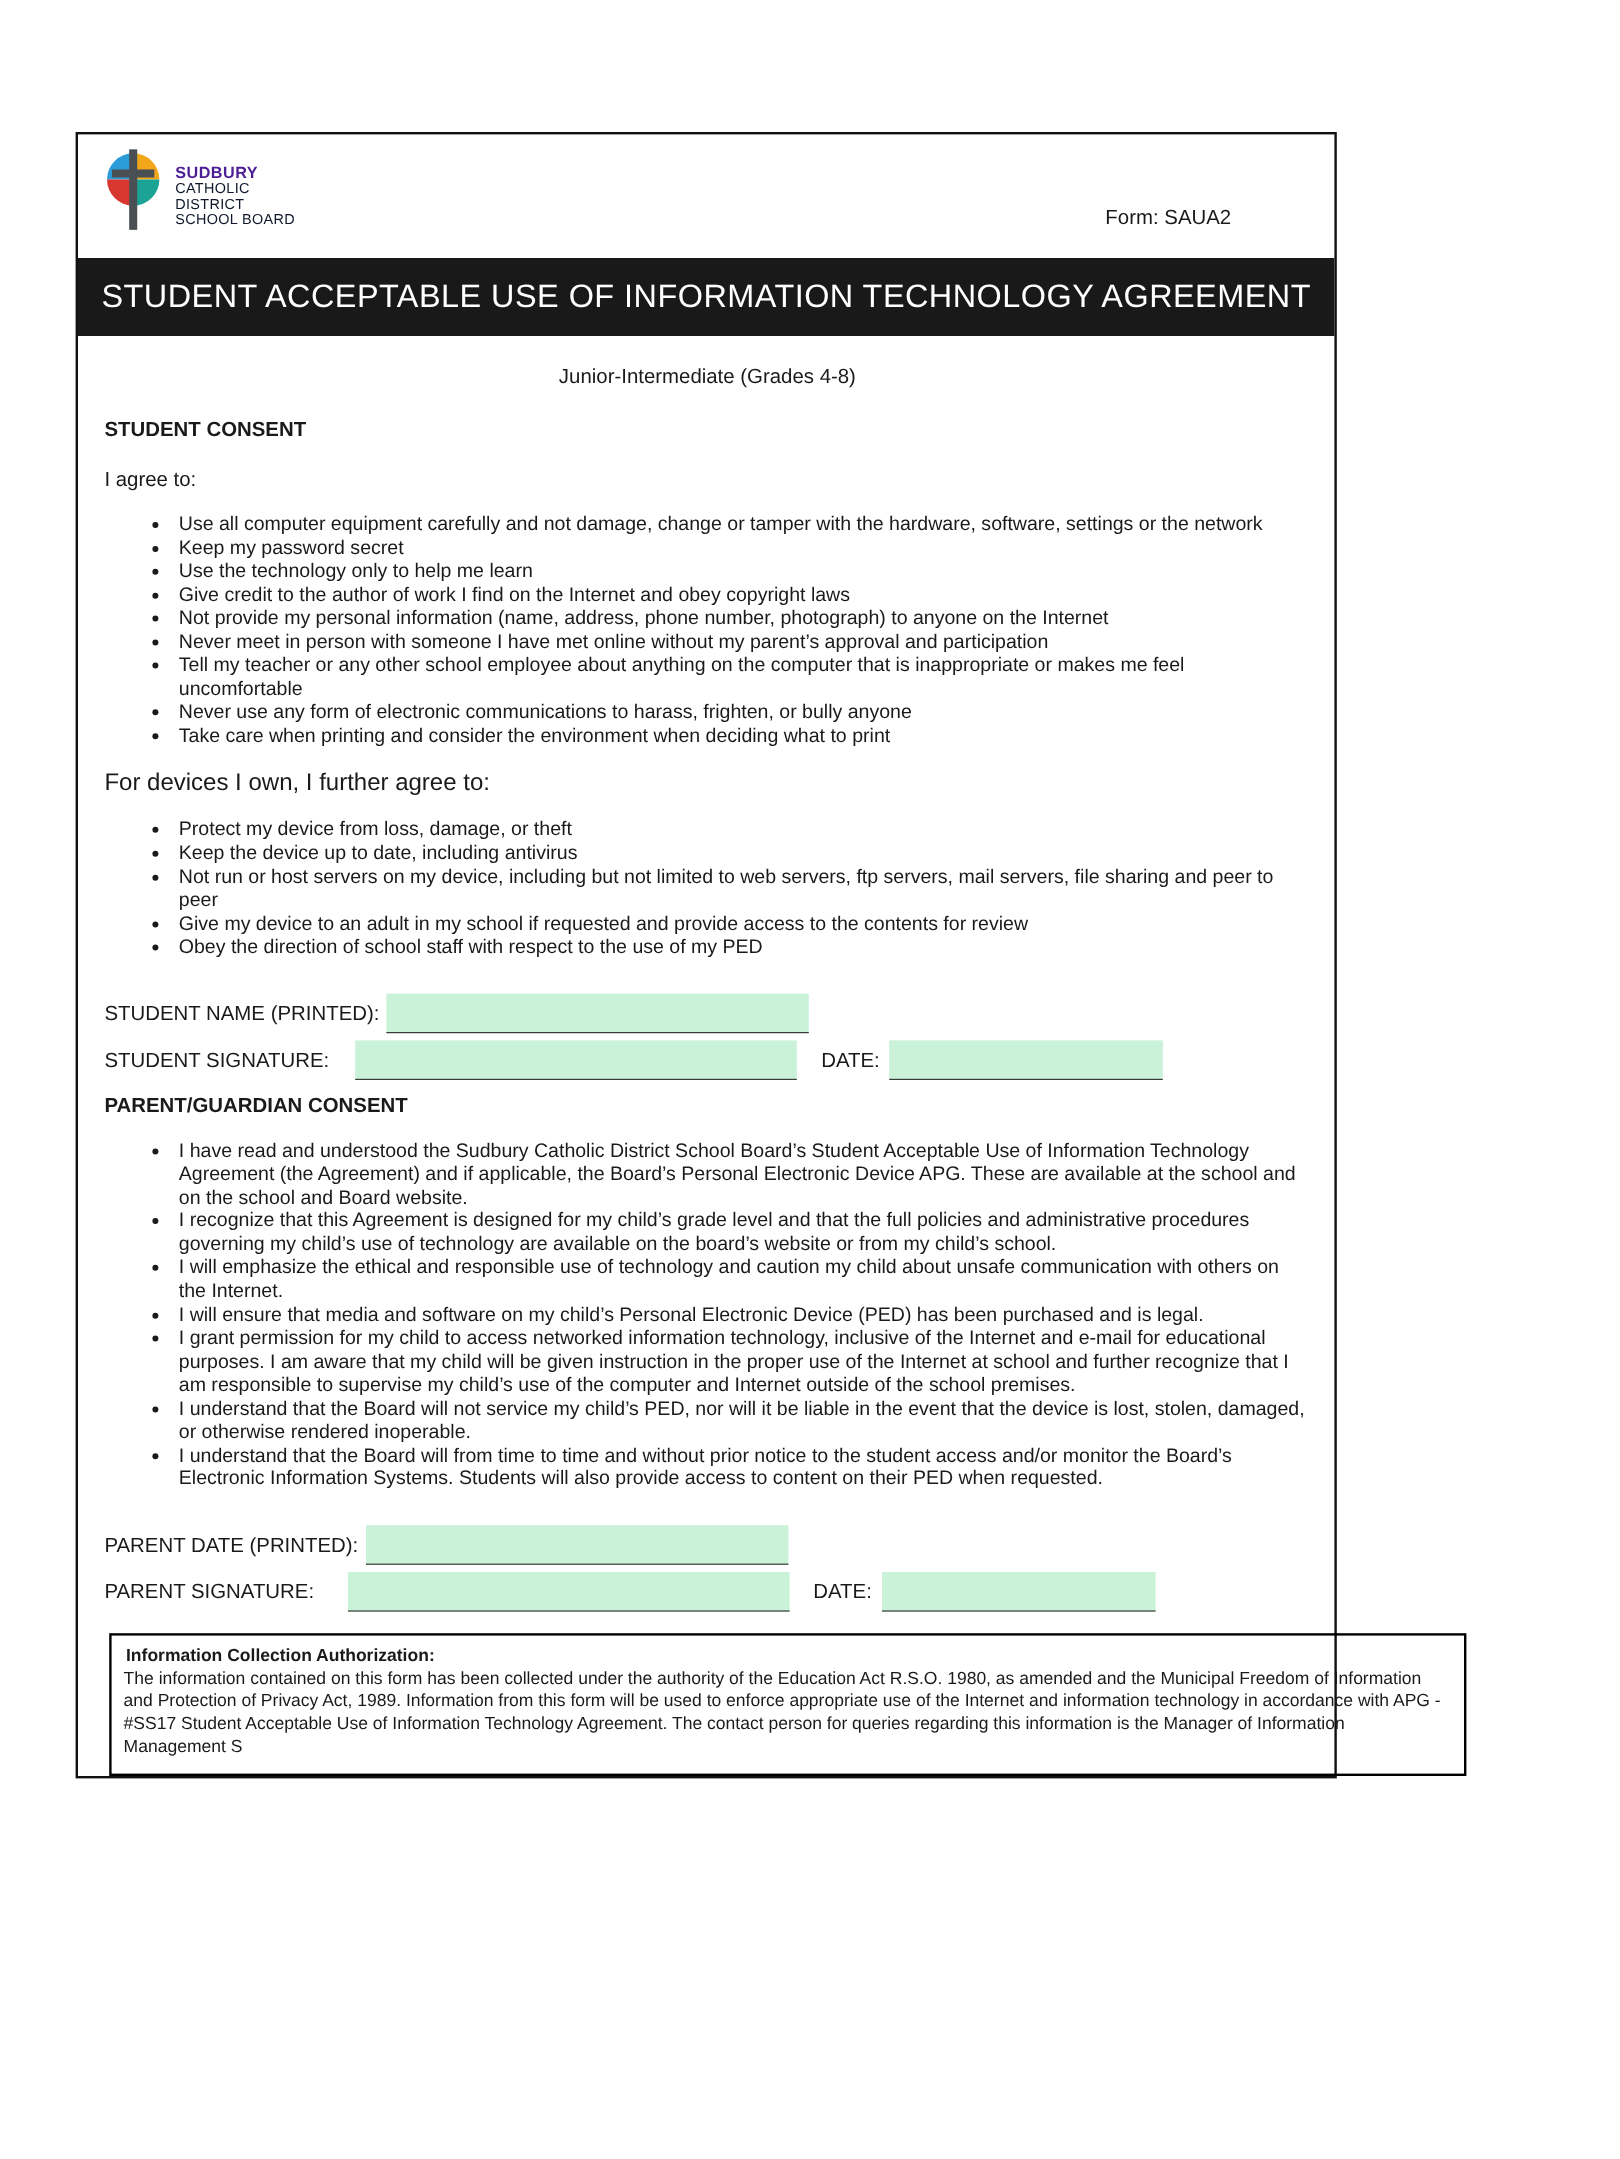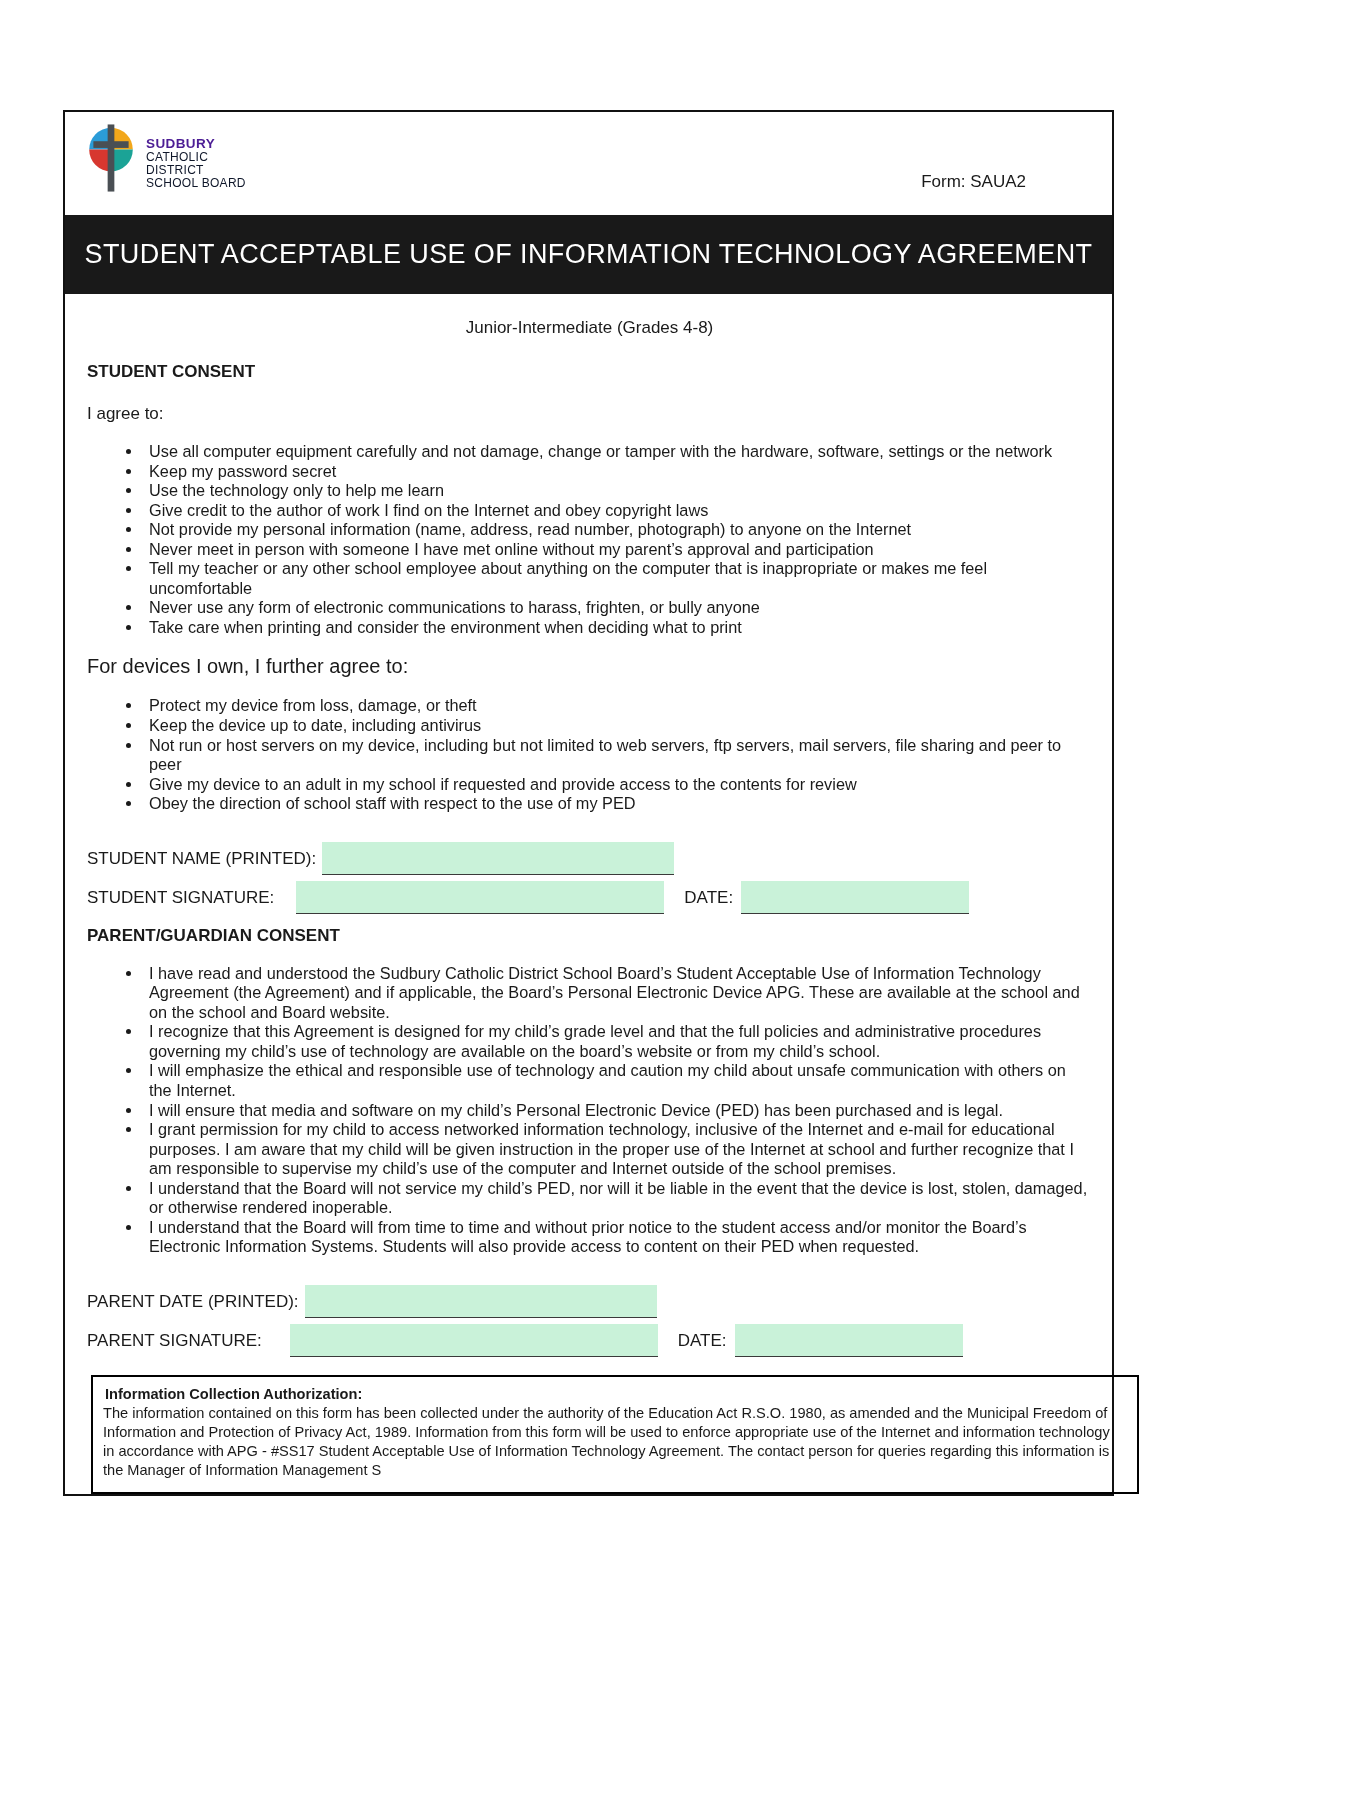--- a/index.html
+++ b/index.html
@@ -14,21 +14,21 @@
   }
   
   .page-header { position:relative; height:103px; }
   .logo { position:absolute; left:20px; top:11px; display:flex; align-items:flex-start; gap:9px; }
   .logo-text { padding-top:14px; }
   .logo-name { font-size:13.5px; font-weight:bold; color:#4c1d95; letter-spacing:0.4px; line-height:14px; }
   .logo-sub { font-size:12px; color:#0f172a; letter-spacing:0.3px; line-height:13px; }
   .form-number { position:absolute; right:86px; top:60px; font-size:17px; color:#1a1a1a; }
   
   .banner {
-    height:79px; background:#191919; color:#ffffff;
+    height:65px; background:#191919; color:#ffffff;
     display:flex; align-items:center; justify-content:center;
     font-size:27px; letter-spacing:0.4px; white-space:nowrap;
   }
   
   .content { padding:0 20px 0 22px; }
   .subtitle { text-align:center; margin-top:24px; font-size:17px; }
   .section-heading { margin-top:24px; font-size:17px; font-weight:bold; }
   .intro { margin-top:22px; font-size:17px; }
   ul.bullet-list { margin:18px 0 0 34px; padding-left:22px; list-style:disc outside; }
   ul.bullet-list li { font-size:16.3px; line-height:1.2; padding-left:6px; margin:0; }
@@ -43,21 +43,21 @@
     display:inline-block; background:#c9f2d9; border-bottom:1px solid #3a3a3a;
     height:33px; vertical-align:-11px;
   }
   .input-name { width:352px; margin-left:6px; }
   .input-sig  { width:368px; margin-left:22px; }
   .input-sig-parent { width:368px; margin-left:28px; }
   .input-date { width:228px; margin-left:8px; }
   .parent-heading { margin-top:12px; }
   
   .info-box {
-    margin:18px 0 0 4px; width:1048px; border:2px solid #000;
+    margin:18px 0 0 4px; width:1131px; border:2px solid #000;
     padding:8px 14px 12px 10px; font-size:14.6px; line-height:1.3;
   }
   .info-box-heading { font-weight:bold; margin-left:2px; }
   
   .footer-note {
     margin:16px 0 14px 12px; font-family:"DejaVu Serif", serif; font-size:11.5px; color:#222;
   }
 </style>
 </head>
 <body>
@@ -93,21 +93,21 @@
     <div class="subtitle">Junior-Intermediate (Grades 4-8)</div>
 
     <div class="section-heading">STUDENT CONSENT</div>
     <div class="intro">I agree to:</div>
 
     <ul class="bullet-list">
       <li>Use all computer equipment carefully and not damage, change or tamper with the hardware, software, settings or the network</li>
       <li>Keep my password secret</li>
       <li>Use the technology only to help me learn</li>
       <li>Give credit to the author of work I find on the Internet and obey copyright laws</li>
-      <li>Not provide my personal information (name, address, read number, photograph) to anyone on the Internet</li>
+      <li>Not provide my personal information (name, address, phone number, photograph) to anyone on the Internet</li>
       <li>Never meet in person with someone I have met online without my parent’s approval and participation</li>
       <li>Tell my teacher or any other school employee about anything on the computer that is inappropriate or makes me feel uncomfortable</li>
       <li>Never use any form of electronic communications to harass, frighten, or bully anyone</li>
       <li>Take care when printing and consider the environment when deciding what to print</li>
     </ul>
 
     <div class="device-intro">For devices I own, I further agree to:</div>
 
     <ul class="bullet-list">
       <li>Protect my device from loss, damage, or theft</li>

